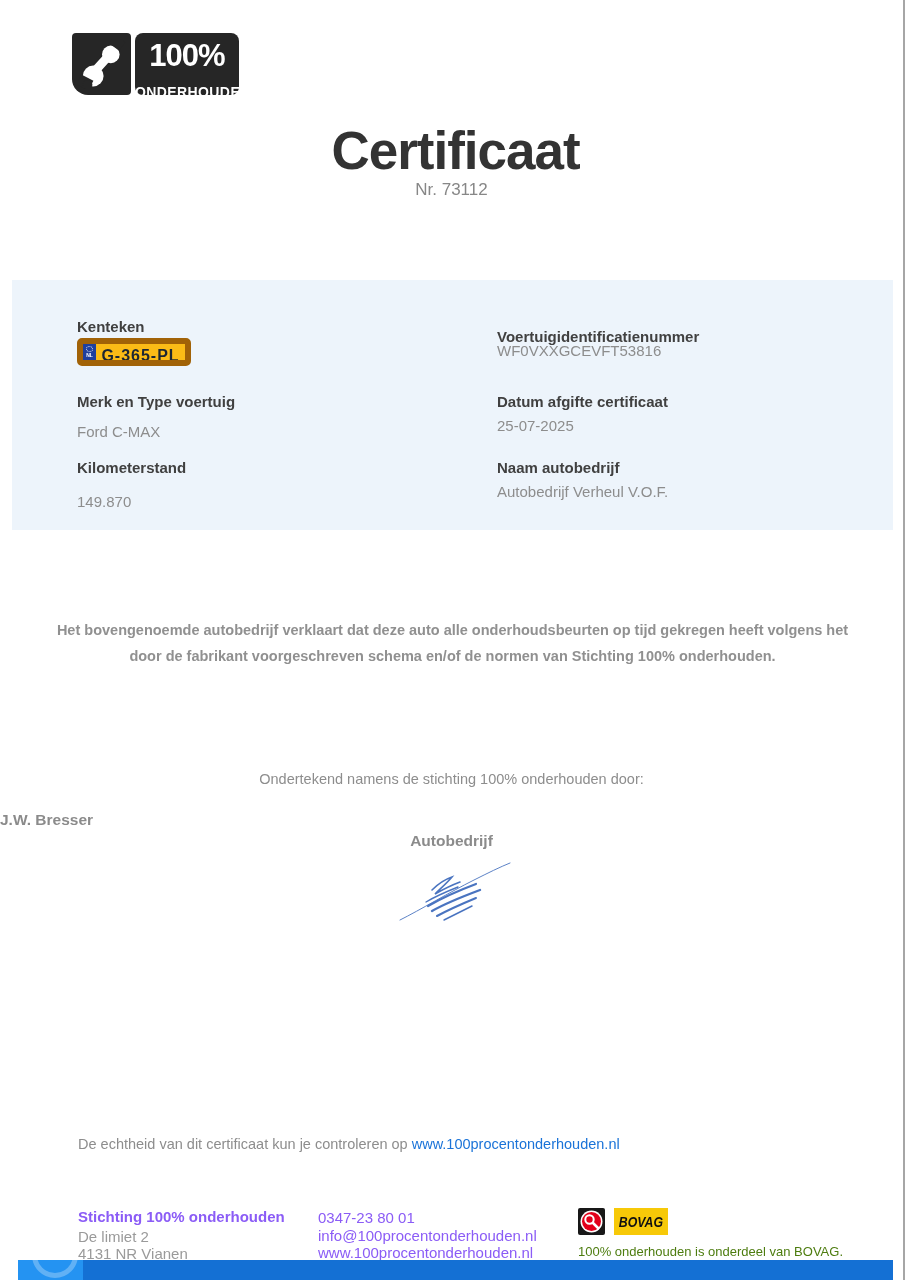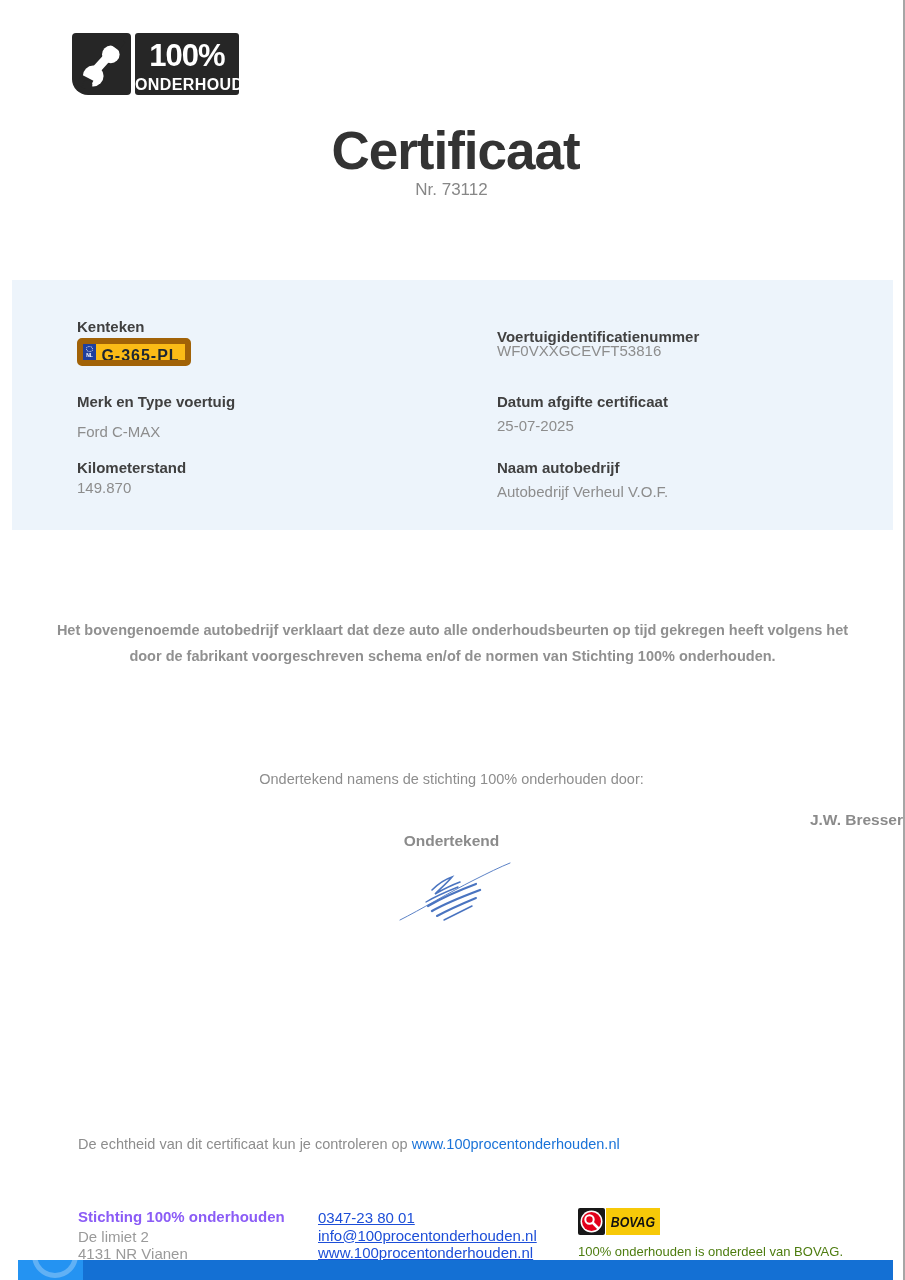--- a/index.html
+++ b/index.html
@@ -10,25 +10,25 @@
     border-right:2px solid #a6a6a6; overflow:hidden;
   }
 
   
   .logo { position:absolute; left:72px; top:33px; display:flex; gap:4px; }
   .logo-square {
     width:59px; height:62px; background:#262626;
     border-radius:4px 4px 4px 16px; display:flex; align-items:center; justify-content:center;
   }
   .logo-box {
-    width:104px; height:62px; background:#262626; border-radius:3px;
+    width:104px; height:62px; background:#262626; border-radius:8px;
     color:#fff; text-align:center; padding-top:8px;
   }
   .logo-percent { font-size:31px; font-weight:bold; line-height:0.95; letter-spacing:-1px; }
-  .logo-brand { font-size:16px; font-weight:bold; letter-spacing:0.4px; margin-top:6px; }
+  .logo-brand { font-size:14px; font-weight:bold; letter-spacing:0.4px; margin-top:14px; }
 
   
   .title {
     position:absolute; top:120px; left:0; width:100%; text-align:center;
     font-size:53px; font-weight:bold; color:#333; letter-spacing:-1px;padding-left:8px;
   }
   .cert-number {
     position:absolute; top:180px; left:0; width:100%; text-align:center;
     font-size:17px; color:#878787;
   }
@@ -64,42 +64,42 @@
     position:absolute; top:617px; left:42px; width:821px; text-align:center;
     color:#909090; font-weight:bold; font-size:14.5px; line-height:1.8;
   }
 
   
   .signed-line {
     position:absolute; top:771px; left:0; width:100%; text-align:center;
     color:#8d8d8d; font-size:14.5px;
   }
   .signer-name {
-    position:absolute; top:811px; left:0; width:100%; text-align:right;
+    position:absolute; top:811px; left:0; width:100%; text-align:left;
     color:#8b8b8b; font-size:15.5px; font-weight:bold;
   }
   .signer-role {
     position:absolute; top:832px; left:0; width:100%; text-align:center;
     color:#8b8b8b; font-size:15.5px; font-weight:bold;
   }
   .signature { position:absolute; left:392px; top:858px; width:125px; height:70px; }
 
   
   .verification { position:absolute; left:78px; top:1136px; font-size:14.5px; color:#8d8d8d; }
   .verification a { color:#1a73d8; text-decoration:none; }
 
   
   .footer-org { position:absolute; left:78px; top:1208px; font-size:15px; color:#9a9a9a; line-height:17.5px; }
   .footer-org-name { color:#8b5cf6; font-weight:bold; font-size:15px; margin-bottom:2px; }
-  .footer-contact { position:absolute; left:318px; top:1209px; font-size:15px; color:#1d4ed8; line-height:17.5px;text-decoration:underline; }
+  .footer-contact { position:absolute; left:318px; top:1209px; font-size:15px; color:#8b5cf6; line-height:17.5px; }
 
   .footer-bovag { position:absolute; left:578px; top:1208px; }
   .bovag-logo { display:flex; align-items:center; }
   .bovag-yellow {
-    width:54px; height:27px; background:#f7c908; margin-left:1px;
+    width:54px; height:27px; background:#f7c908; margin-left:9px;
     display:flex; align-items:center; justify-content:center;
   }
   .bovag-word {
     font-size:15px; font-weight:bold; color:#111; letter-spacing:0px;
     transform:scaleX(0.82); font-style:italic;
   }
   .bovag-note { margin-top:9px; font-size:13px; color:#4d7c0f; white-space:nowrap; }
 
   
   .bottom-bar {
@@ -153,31 +153,31 @@
     <div class="field-label" style="left:485px; top:48px;">Voertuigidentificatienummer</div>
     <div class="field-value" style="left:485px; top:62px;">WF0VXXGCEVFT53816</div>
 
     <div class="field-label" style="left:65px; top:113px;">Merk en Type voertuig</div>
     <div class="field-value" style="left:65px; top:143px;">Ford  C-MAX</div>
 
     <div class="field-label" style="left:485px; top:113px;">Datum afgifte certificaat</div>
     <div class="field-value" style="left:485px; top:137px;">25-07-2025</div>
 
     <div class="field-label" style="left:65px; top:179px;">Kilometerstand</div>
-    <div class="field-value" style="left:65px; top:199px;">149.870</div>
+    <div class="field-value" style="left:65px; top:213px;">149.870</div>
 
     <div class="field-label" style="left:485px; top:179px;">Naam autobedrijf</div>
     <div class="field-value" style="left:485px; top:203px;">Autobedrijf Verheul V.O.F.</div>
   </div>
 
   <div class="statement">Het bovengenoemde autobedrijf verklaart dat deze auto alle onderhoudsbeurten op tijd gekregen heeft volgens het door de fabrikant voorgeschreven schema en/of de normen van Stichting 100% onderhouden.</div>
 
   <div class="signed-line">Ondertekend namens de stichting 100% onderhouden door:</div>
   <div class="signer-name">J.W. Bresser</div>
-  <div class="signer-role">Ondertekend</div>
+  <div class="signer-role">Autobedrijf</div>
 
   <svg class="signature" viewBox="0 0 125 70">
     <g fill="none" stroke="#4a74c0" stroke-linecap="round">
       <path d="M8 62 C28 52, 58 34, 82 22 C96 15, 108 9, 118 5" stroke-width="0.9"></path>
       <path d="M40 32 C46 26, 54 21, 60 19 C55 25, 48 31, 43 36 C50 32, 60 27, 68 24" stroke-width="1.6"></path>
       <path d="M36 48 C50 40, 68 32, 84 26" stroke-width="2.2"></path>
       <path d="M40 53 C54 45, 72 38, 88 32" stroke-width="2.4"></path>
       <path d="M45 58 C58 51, 72 45, 84 40" stroke-width="2.0"></path>
       <path d="M52 62 C62 57, 72 52, 80 48" stroke-width="1.5"></path>
       <path d="M34 44 C44 38, 56 33, 66 29" stroke-width="1.4"></path>

